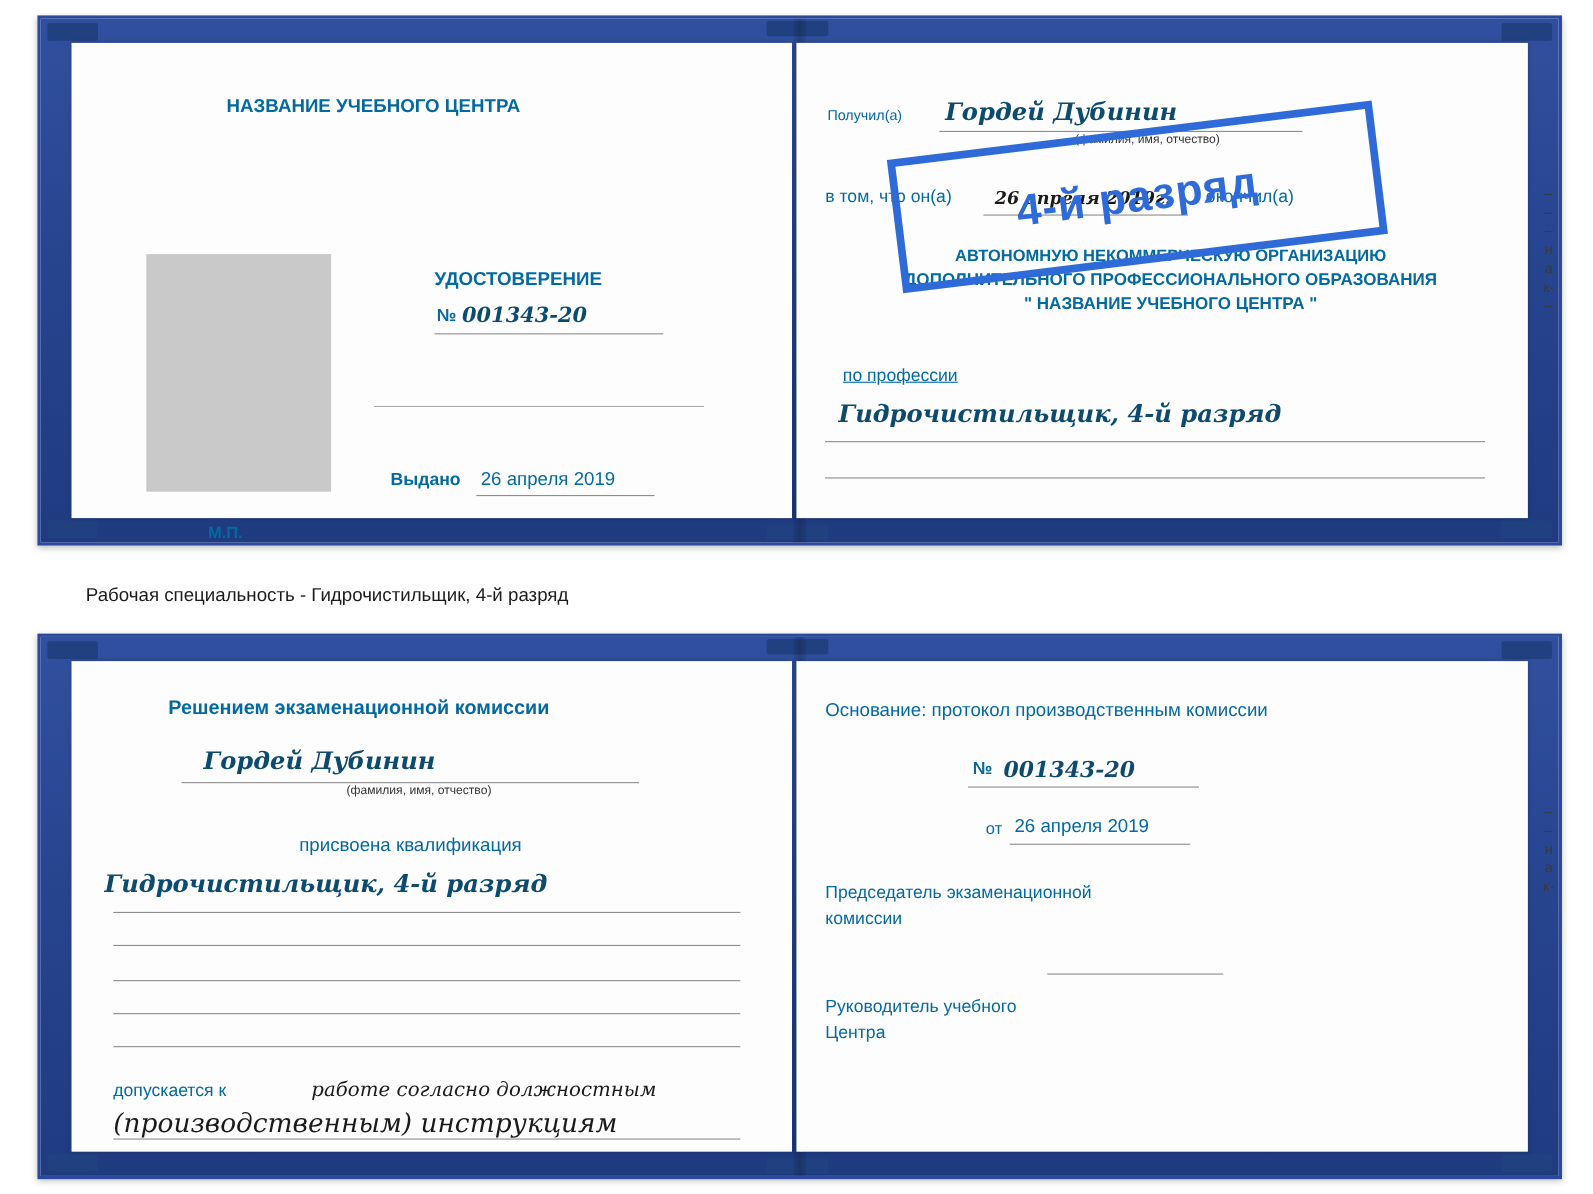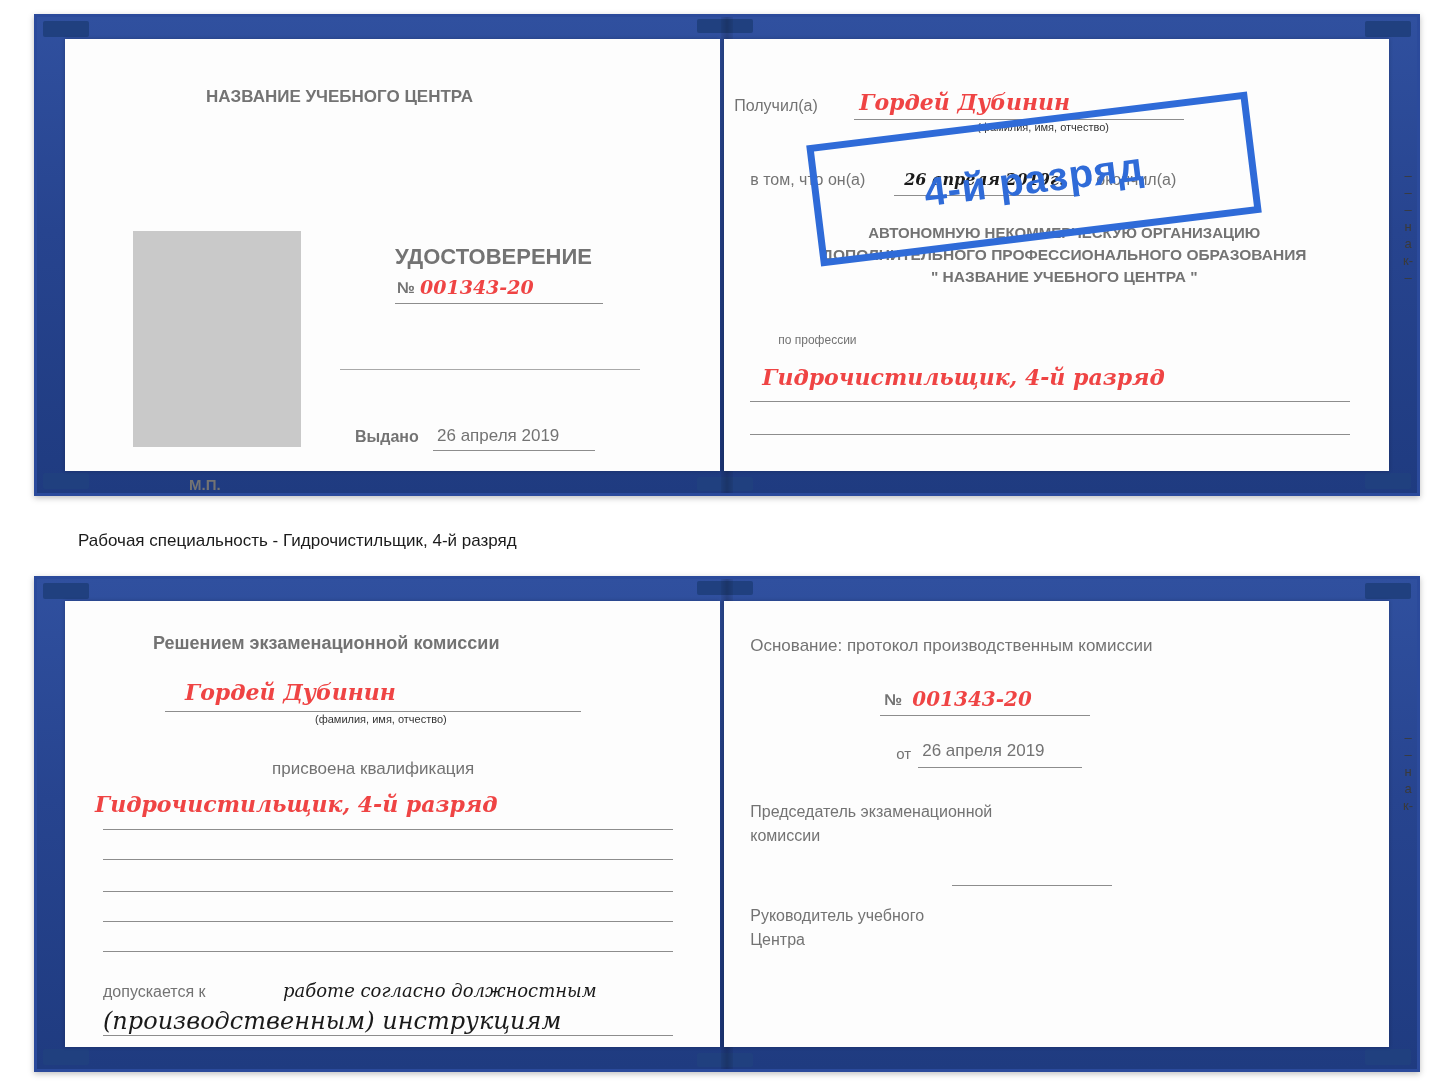--- a/index.html
+++ b/index.html
@@ -63,28 +63,28 @@
     width: 46px;
     height: 16px;
     background: #20407f;
     border-radius: 2px;
   }
 
   
   .t {
     position: absolute;
     white-space: nowrap;
-    color: #737373;
+    color: #0369a1;
   }
   .bold { font-weight: bold; }
   .center { text-align: center; white-space: normal; }
   .hand {
     font-family: "DejaVu Serif", serif;
     font-style: italic;
-    color: #ef4444;
+    color: #0c4a6e;
     font-weight: bold;
   }
   .hand-dark {
     font-family: "DejaVu Serif", serif;
     font-style: italic;
     color: #1a1a1a;
   }
   .tiny { font-size: 11px; color: #333; }
   .line {
     position: absolute;
@@ -142,54 +142,54 @@
     <div class="tab" style="left:6px;  bottom:4px;"></div>
     <div class="tab" style="right:6px; bottom:4px;"></div>
     <div class="tab" style="left:660px; top:2px; width:56px; height:14px;"></div>
     <div class="tab" style="left:660px; bottom:2px; width:56px; height:14px;"></div>
 
     <div class="paper left">
       <div class="t bold" style="left:141px; top:48px; font-size:17px;">НАЗВАНИЕ УЧЕБНОГО ЦЕНТРА</div>
 
       <div class="photo" style="left:68px; top:192px; width:168px; height:216px;"></div>
 
-      <div class="t bold" style="left:330px; top:205px; font-size:22px;">УДОСТОВЕРЕНИЕ</div>
+      <div class="t bold" style="left:330px; top:205px; font-size:17px;">УДОСТОВЕРЕНИЕ</div>
 
       <div class="t bold" style="left:332px; top:240px; font-size:16px;">№</div>
       <div class="t hand" style="left:355px; top:237px; font-size:19px;">001343-20</div>
       <div class="line" style="left:330px; top:264px; width:208px;"></div>
 
       <div class="line soft" style="left:275px; top:330px; width:300px;"></div>
 
       <div class="t bold" style="left:290px; top:389px; font-size:16px;">Выдано</div>
       <div class="t" style="left:372px; top:387px; font-size:17px;">26 апреля 2019</div>
       <div class="line" style="left:368px; top:411px; width:162px;"></div>
 
       <div class="t bold" style="left:124px; top:437px; font-size:15px;">М.П.</div>
     </div>
 
     <div class="spine"></div>
     <div class="spine-line"></div>
 
     <div class="paper right">
-      <div class="t" style="left:10px; top:58px; font-size:16px;">Получил(а)</div>
+      <div class="t" style="left:28px; top:58px; font-size:13px;">Получил(а)</div>
       <div class="t hand" style="left:135px; top:50px; font-size:22px;">Гордей Дубинин</div>
       <div class="line" style="left:130px; top:80px; width:330px;"></div>
       <div class="t tiny" style="left:253px; top:82px;">(фамилия, имя, отчество)</div>
 
       <div class="t" style="left:26px; top:132px; font-size:16px;">в том, что он(а)</div>
       <div class="t hand-dark" style="left:180px; top:131px; font-size:16px; font-weight:bold;">26 апреля 2019г.</div>
       <div class="line" style="left:170px; top:156px; width:186px;"></div>
       <div class="t" style="left:372px; top:132px; font-size:16px;">окончил(а)</div>
 
       <div class="t bold center" style="left:60px; top:183px; width:560px; font-size:15px; line-height:21px;">АВТОНОМНУЮ НЕКОММЕРЧЕСКУЮ ОРГАНИЗАЦИЮ</div>
       <div class="t bold center" style="left:30px; top:205px; width:620px; font-size:15.5px; line-height:21px;">ДОПОЛНИТЕЛЬНОГО ПРОФЕССИОНАЛЬНОГО ОБРАЗОВАНИЯ</div>
       <div class="t bold center" style="left:30px; top:227px; width:620px; font-size:15.5px; line-height:21px;">"  НАЗВАНИЕ УЧЕБНОГО ЦЕНТРА        "</div>
 
-      <div class="t" style="left:54px; top:294px; font-size:12px;">по профессии</div>
+      <div class="t" style="left:42px; top:294px; font-size:16px;text-decoration:underline;">по профессии</div>
       <div class="t hand" style="left:38px; top:325px; font-size:22px;">Гидрочистильщик, 4-й разряд</div>
 
       <div class="line" style="left:26px; top:362px; width:600px;"></div>
       <div class="line" style="left:26px; top:395px; width:600px;"></div>
     </div>
 
     <div class="edgecol" style="right:-2px; top:150px; width:22px;">
       <div>–</div>
       <div>–</div>
       <div>–</div>

